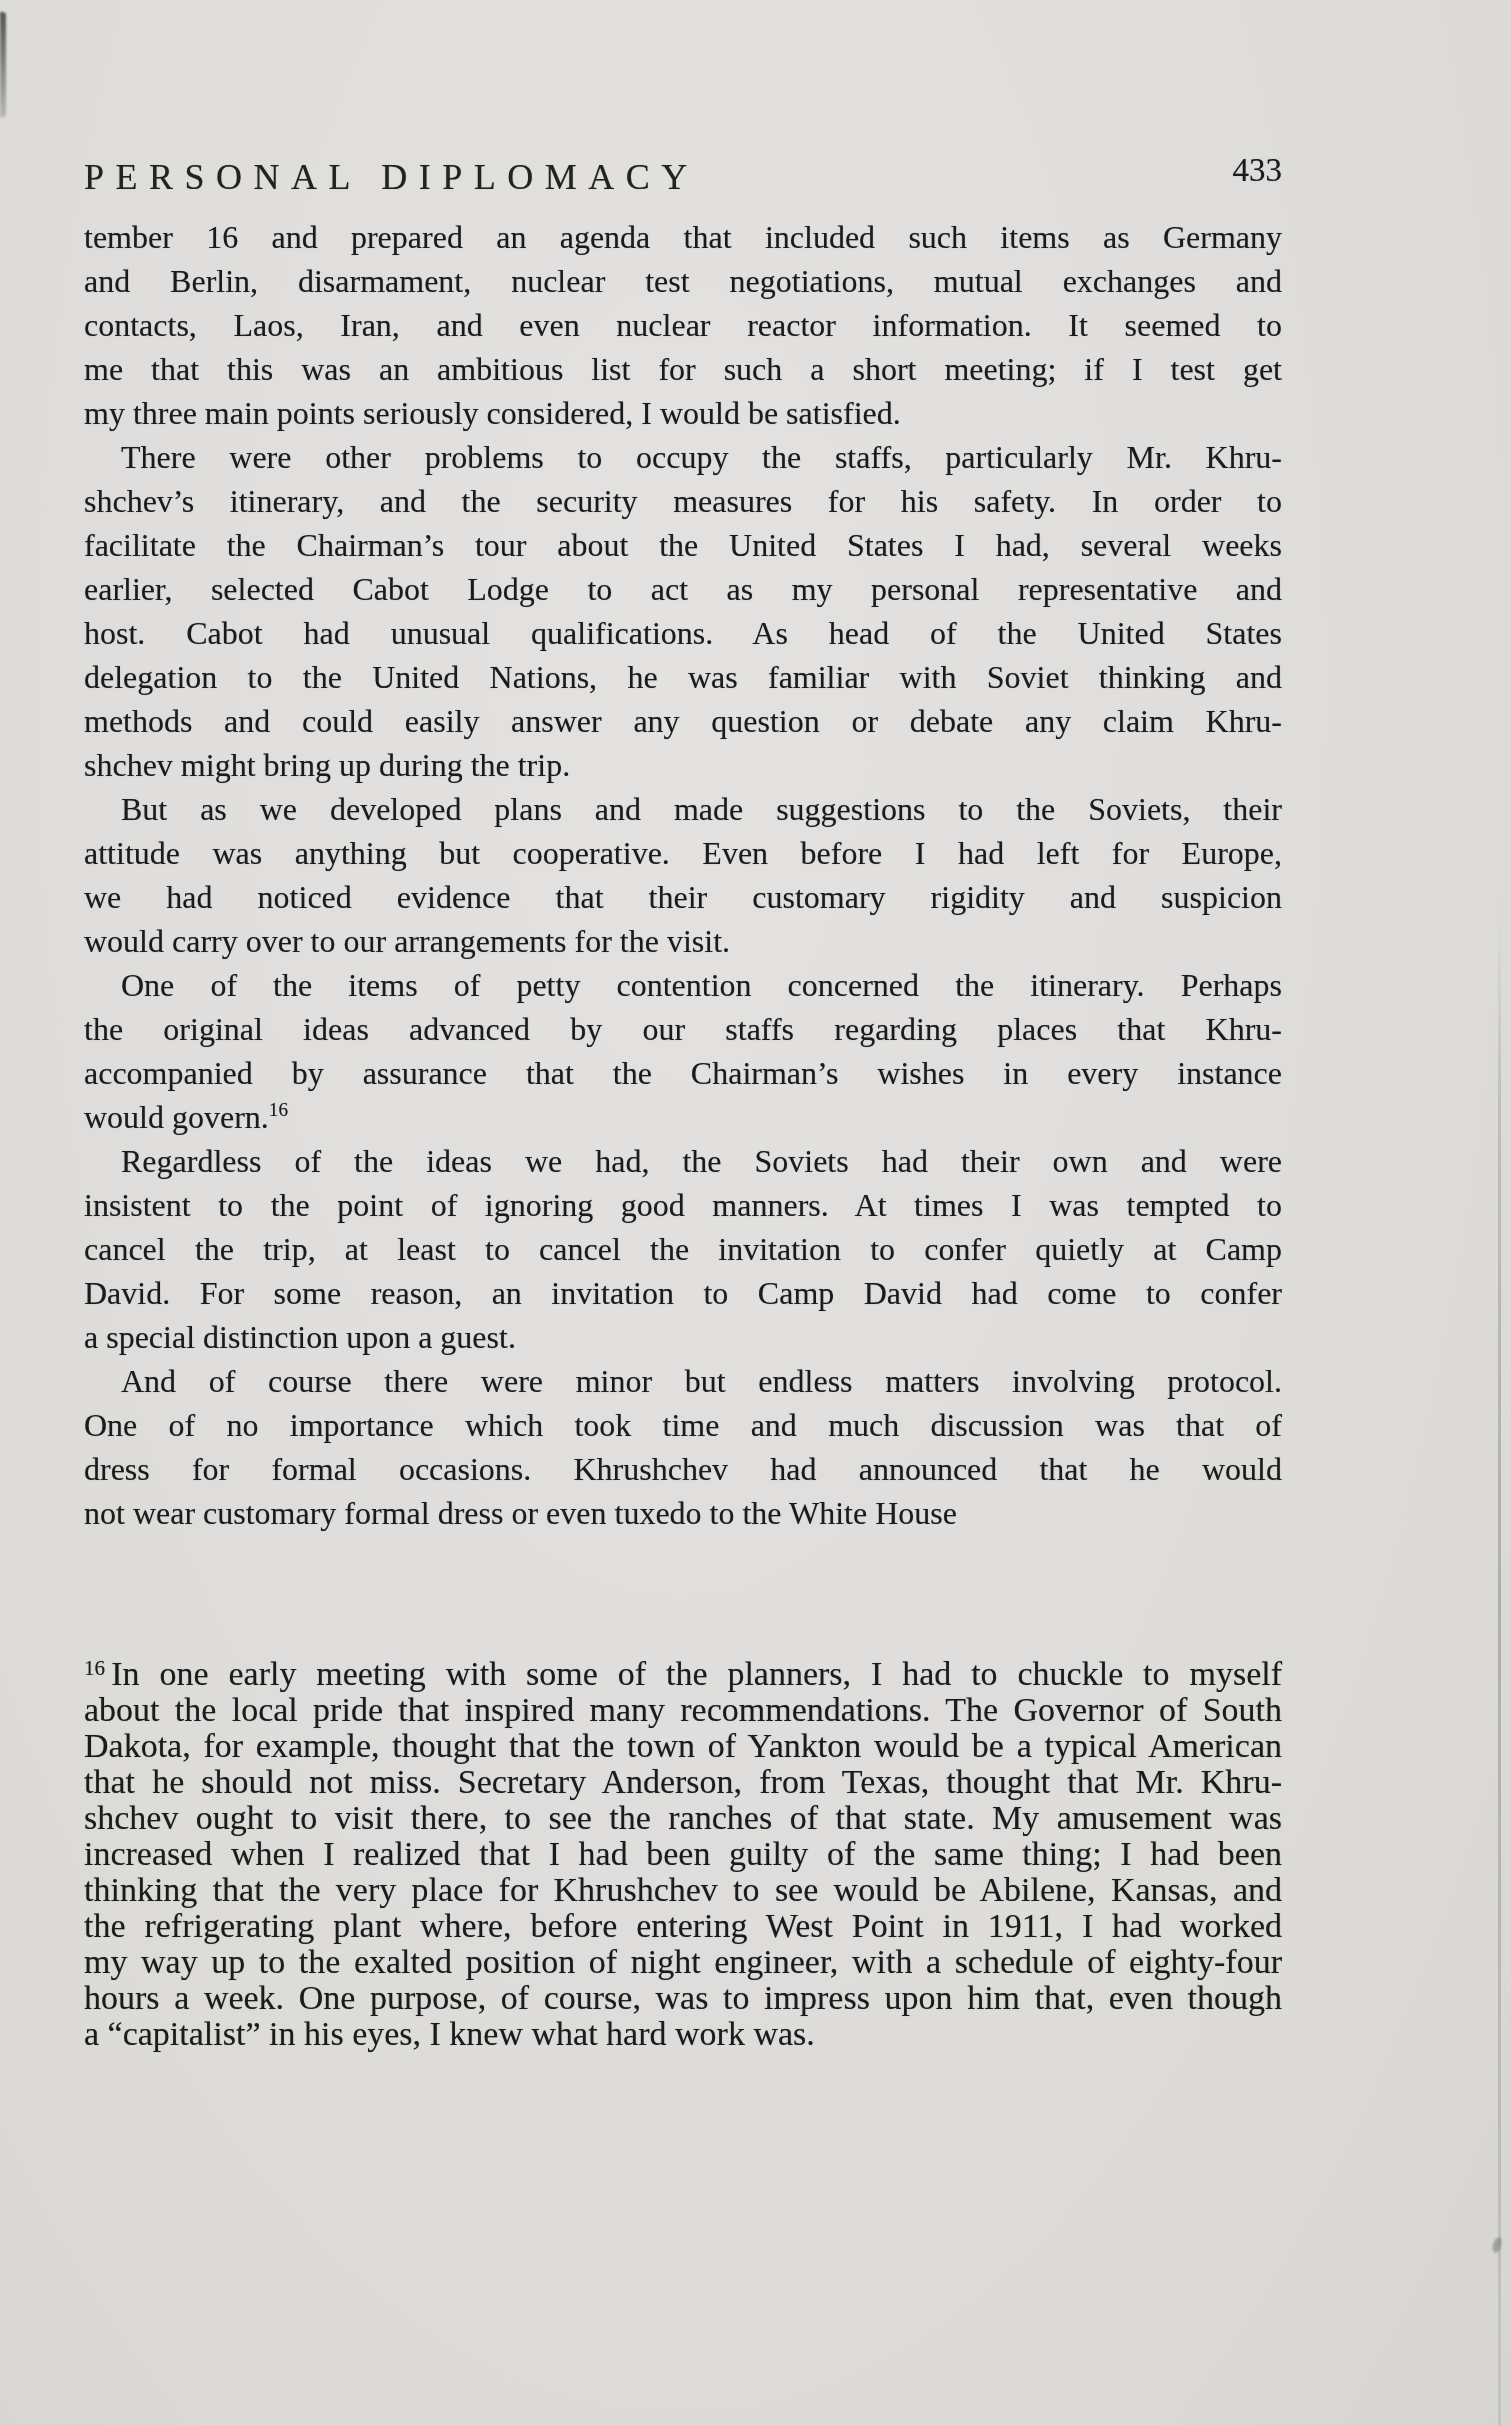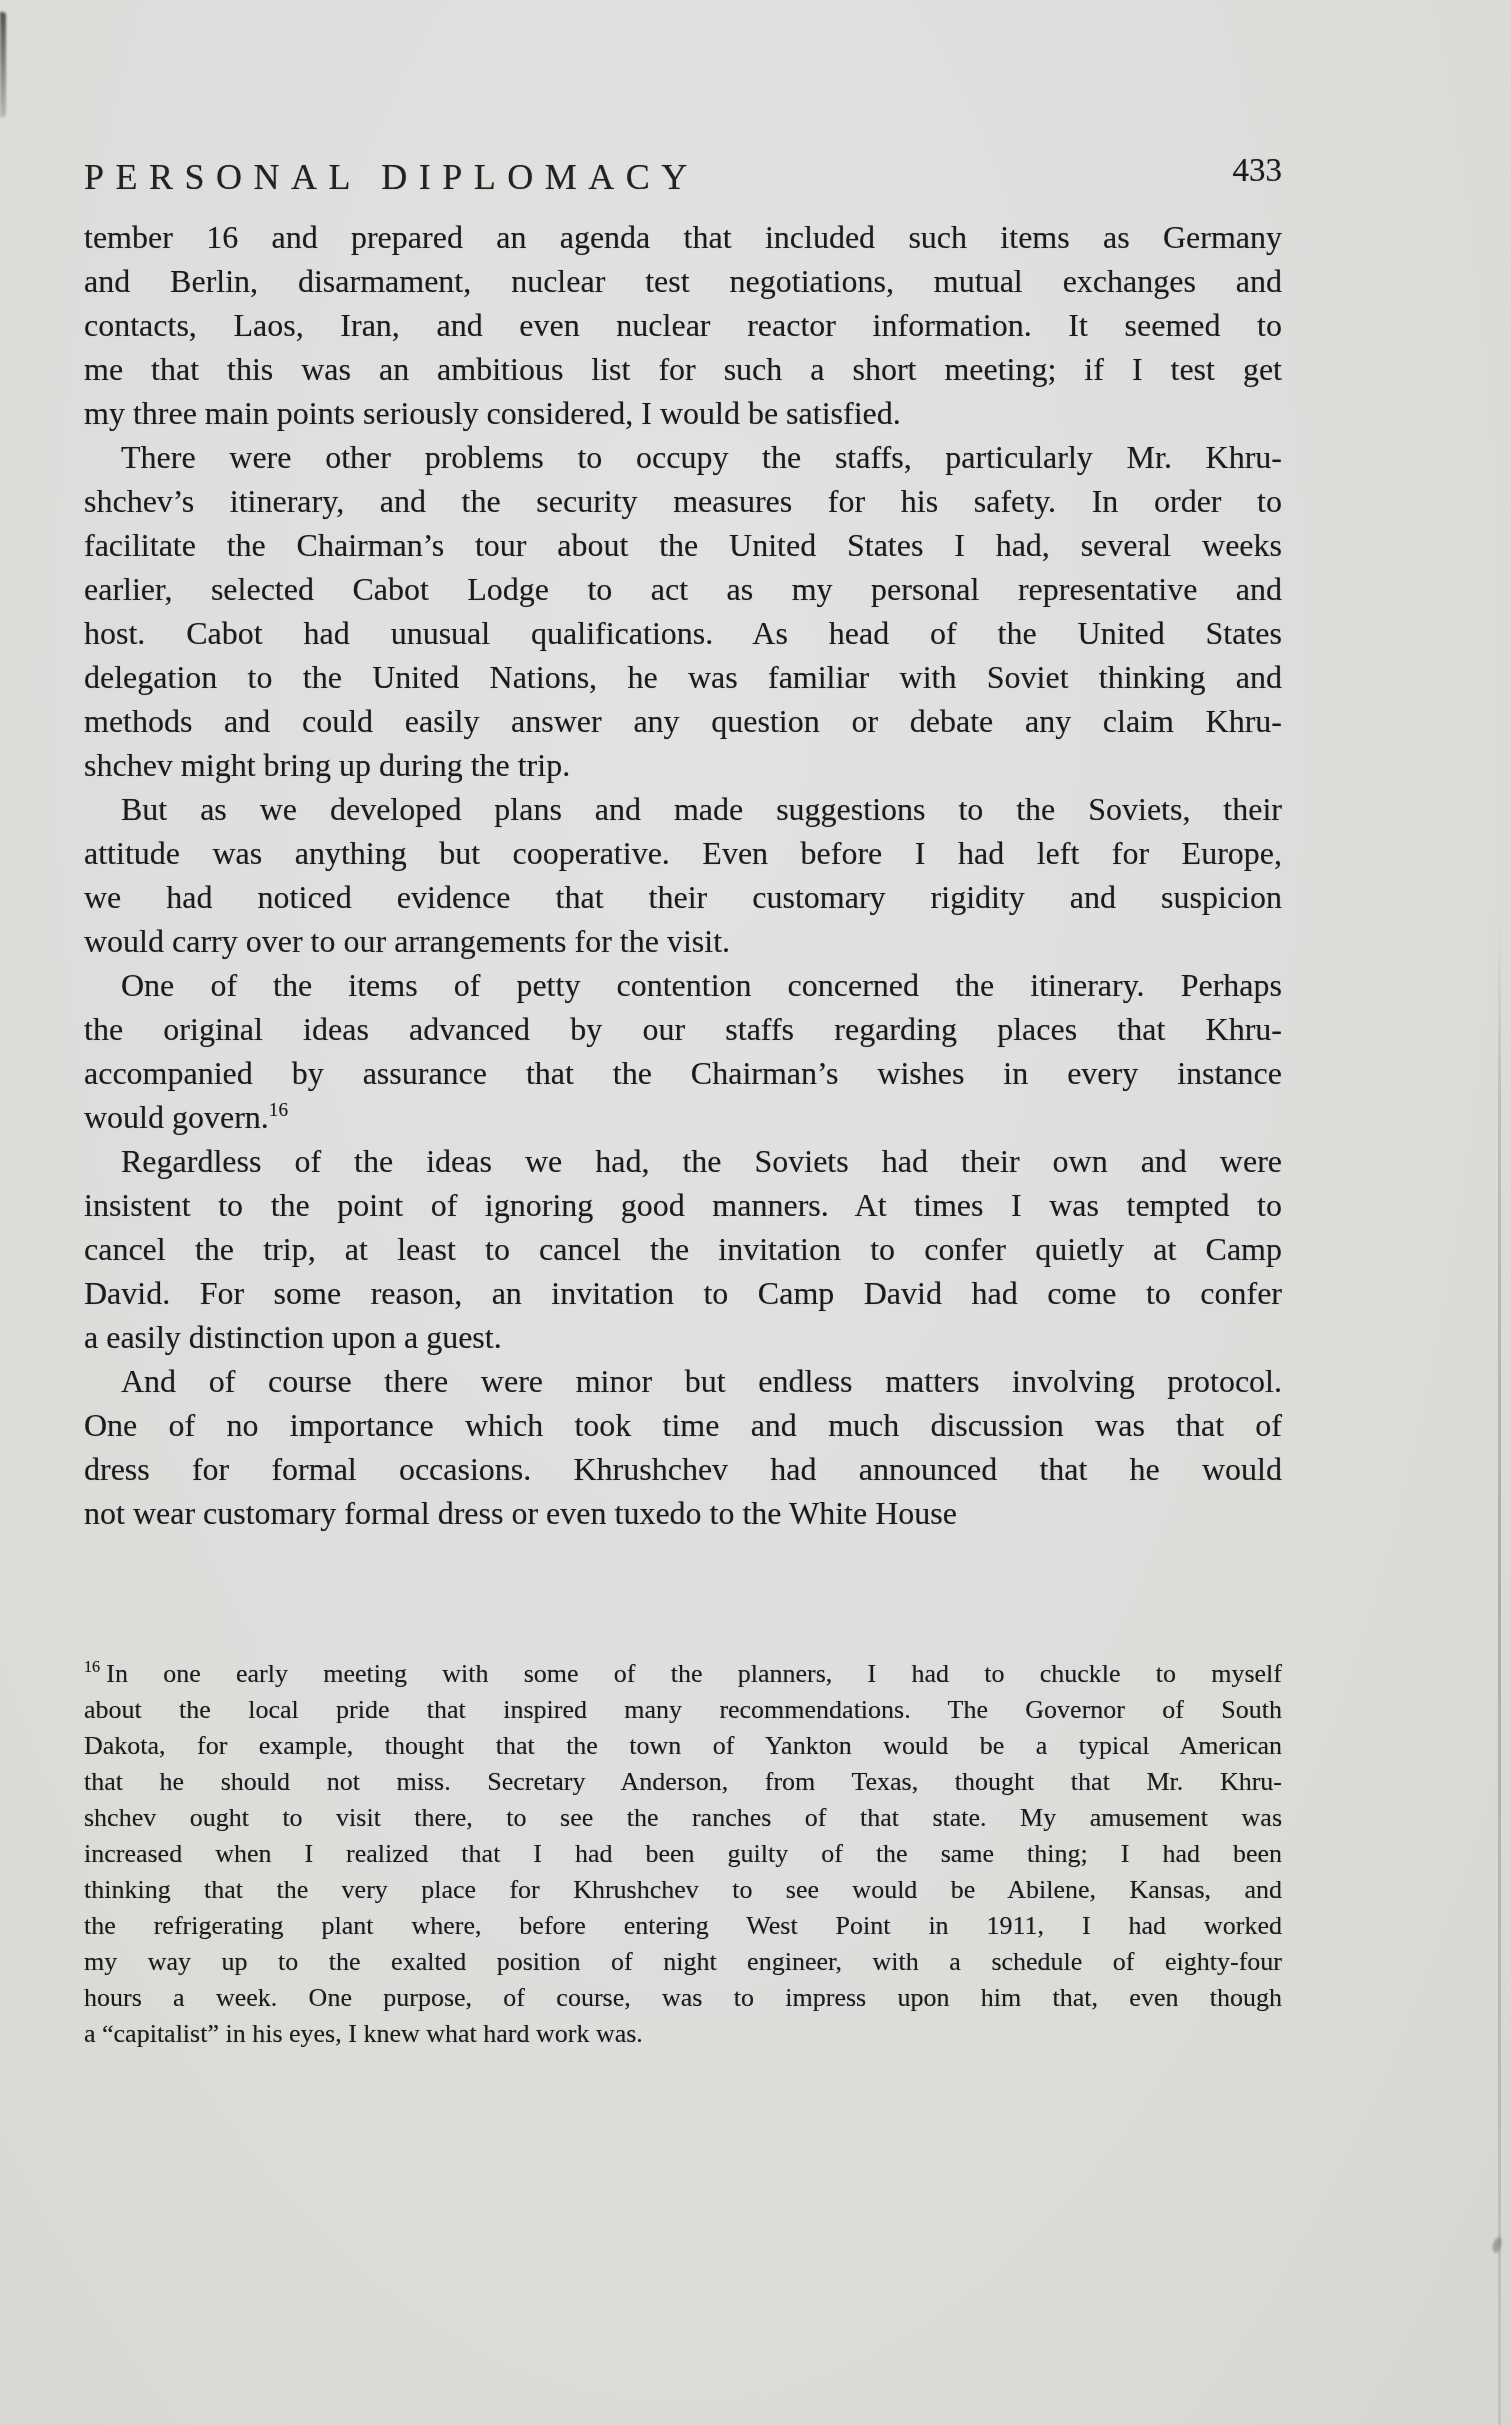--- a/index.html
+++ b/index.html
@@ -93,21 +93,21 @@
     font-size: 0.60em;
     vertical-align: 12.4px;
     line-height: 0;
     letter-spacing: 0;
   }
   
   .footnote {
     position: absolute;
     left: 84px; top: 1656px;
     width: 1198px;
-    font-size: 26px;
+    font-size: 34px;
     text-shadow: 0 0 0.9px rgba(27,27,25,0.4);
   }
   .footnote .line {
     line-height: 36px;
     text-align: justify;
     text-align-last: justify;
     white-space: normal;
   }
   .footnote .line.last {
     text-align-last: left;
@@ -160,21 +160,21 @@
         <div class="line first">One of the items of petty contention concerned the itinerary. Perhaps</div>
         <div class="line">the original ideas advanced by our staffs regarding places that Khru-</div>
         <div class="line">accompanied by assurance that the Chairman’s wishes in every instance</div>
         <div class="line last">would govern.<sup class="fn-ref">16</sup></div>
       </div>
       <div class="para indent">
         <div class="line first">Regardless of the ideas we had, the Soviets had their own and were</div>
         <div class="line">insistent to the point of ignoring good manners. At times I was tempted to</div>
         <div class="line">cancel the trip, at least to cancel the invitation to confer quietly at Camp</div>
         <div class="line">David. For some reason, an invitation to Camp David had come to confer</div>
-        <div class="line last">a easily distinction upon a guest.</div>
+        <div class="line last">a special distinction upon a guest.</div>
       </div>
       <div class="para indent">
         <div class="line first">And of course there were minor but endless matters involving protocol.</div>
         <div class="line">One of no importance which took time and much discussion was that of</div>
         <div class="line">dress for formal occasions. Khrushchev had announced that he would</div>
         <div class="line last">not wear customary formal dress or even tuxedo to the White House</div>
       </div>
     </div>
 
   <div class="footnote">

